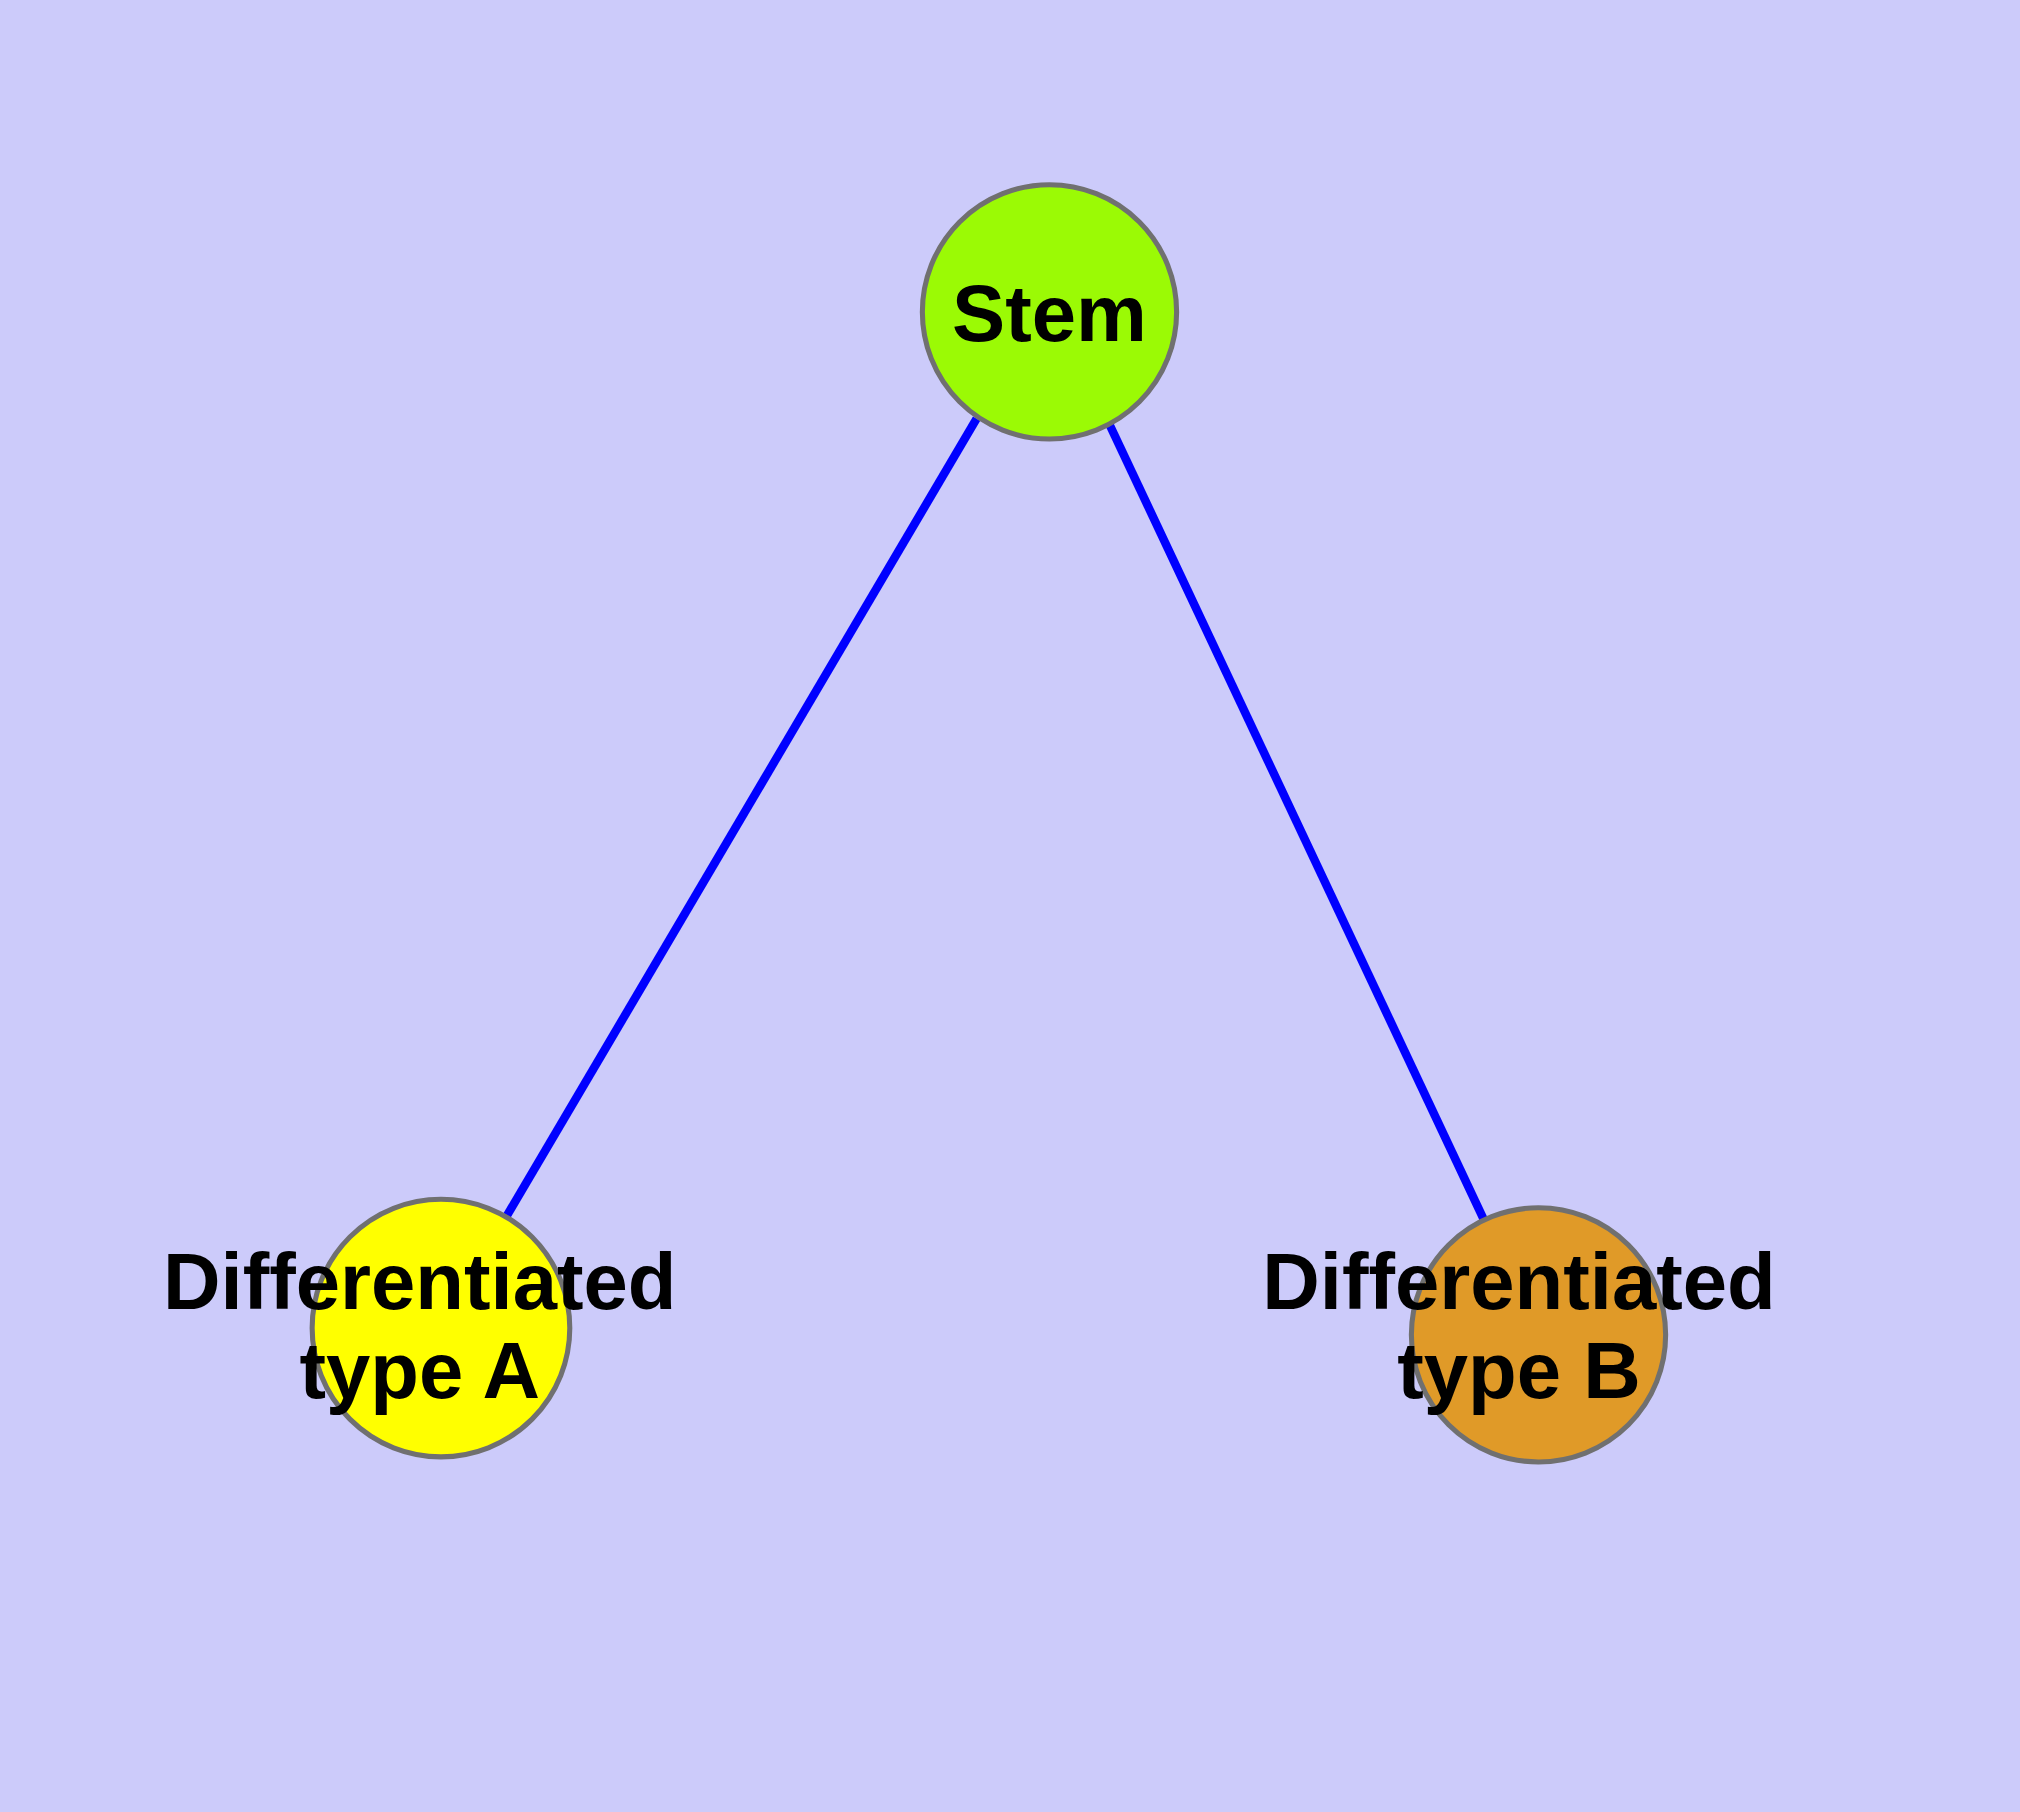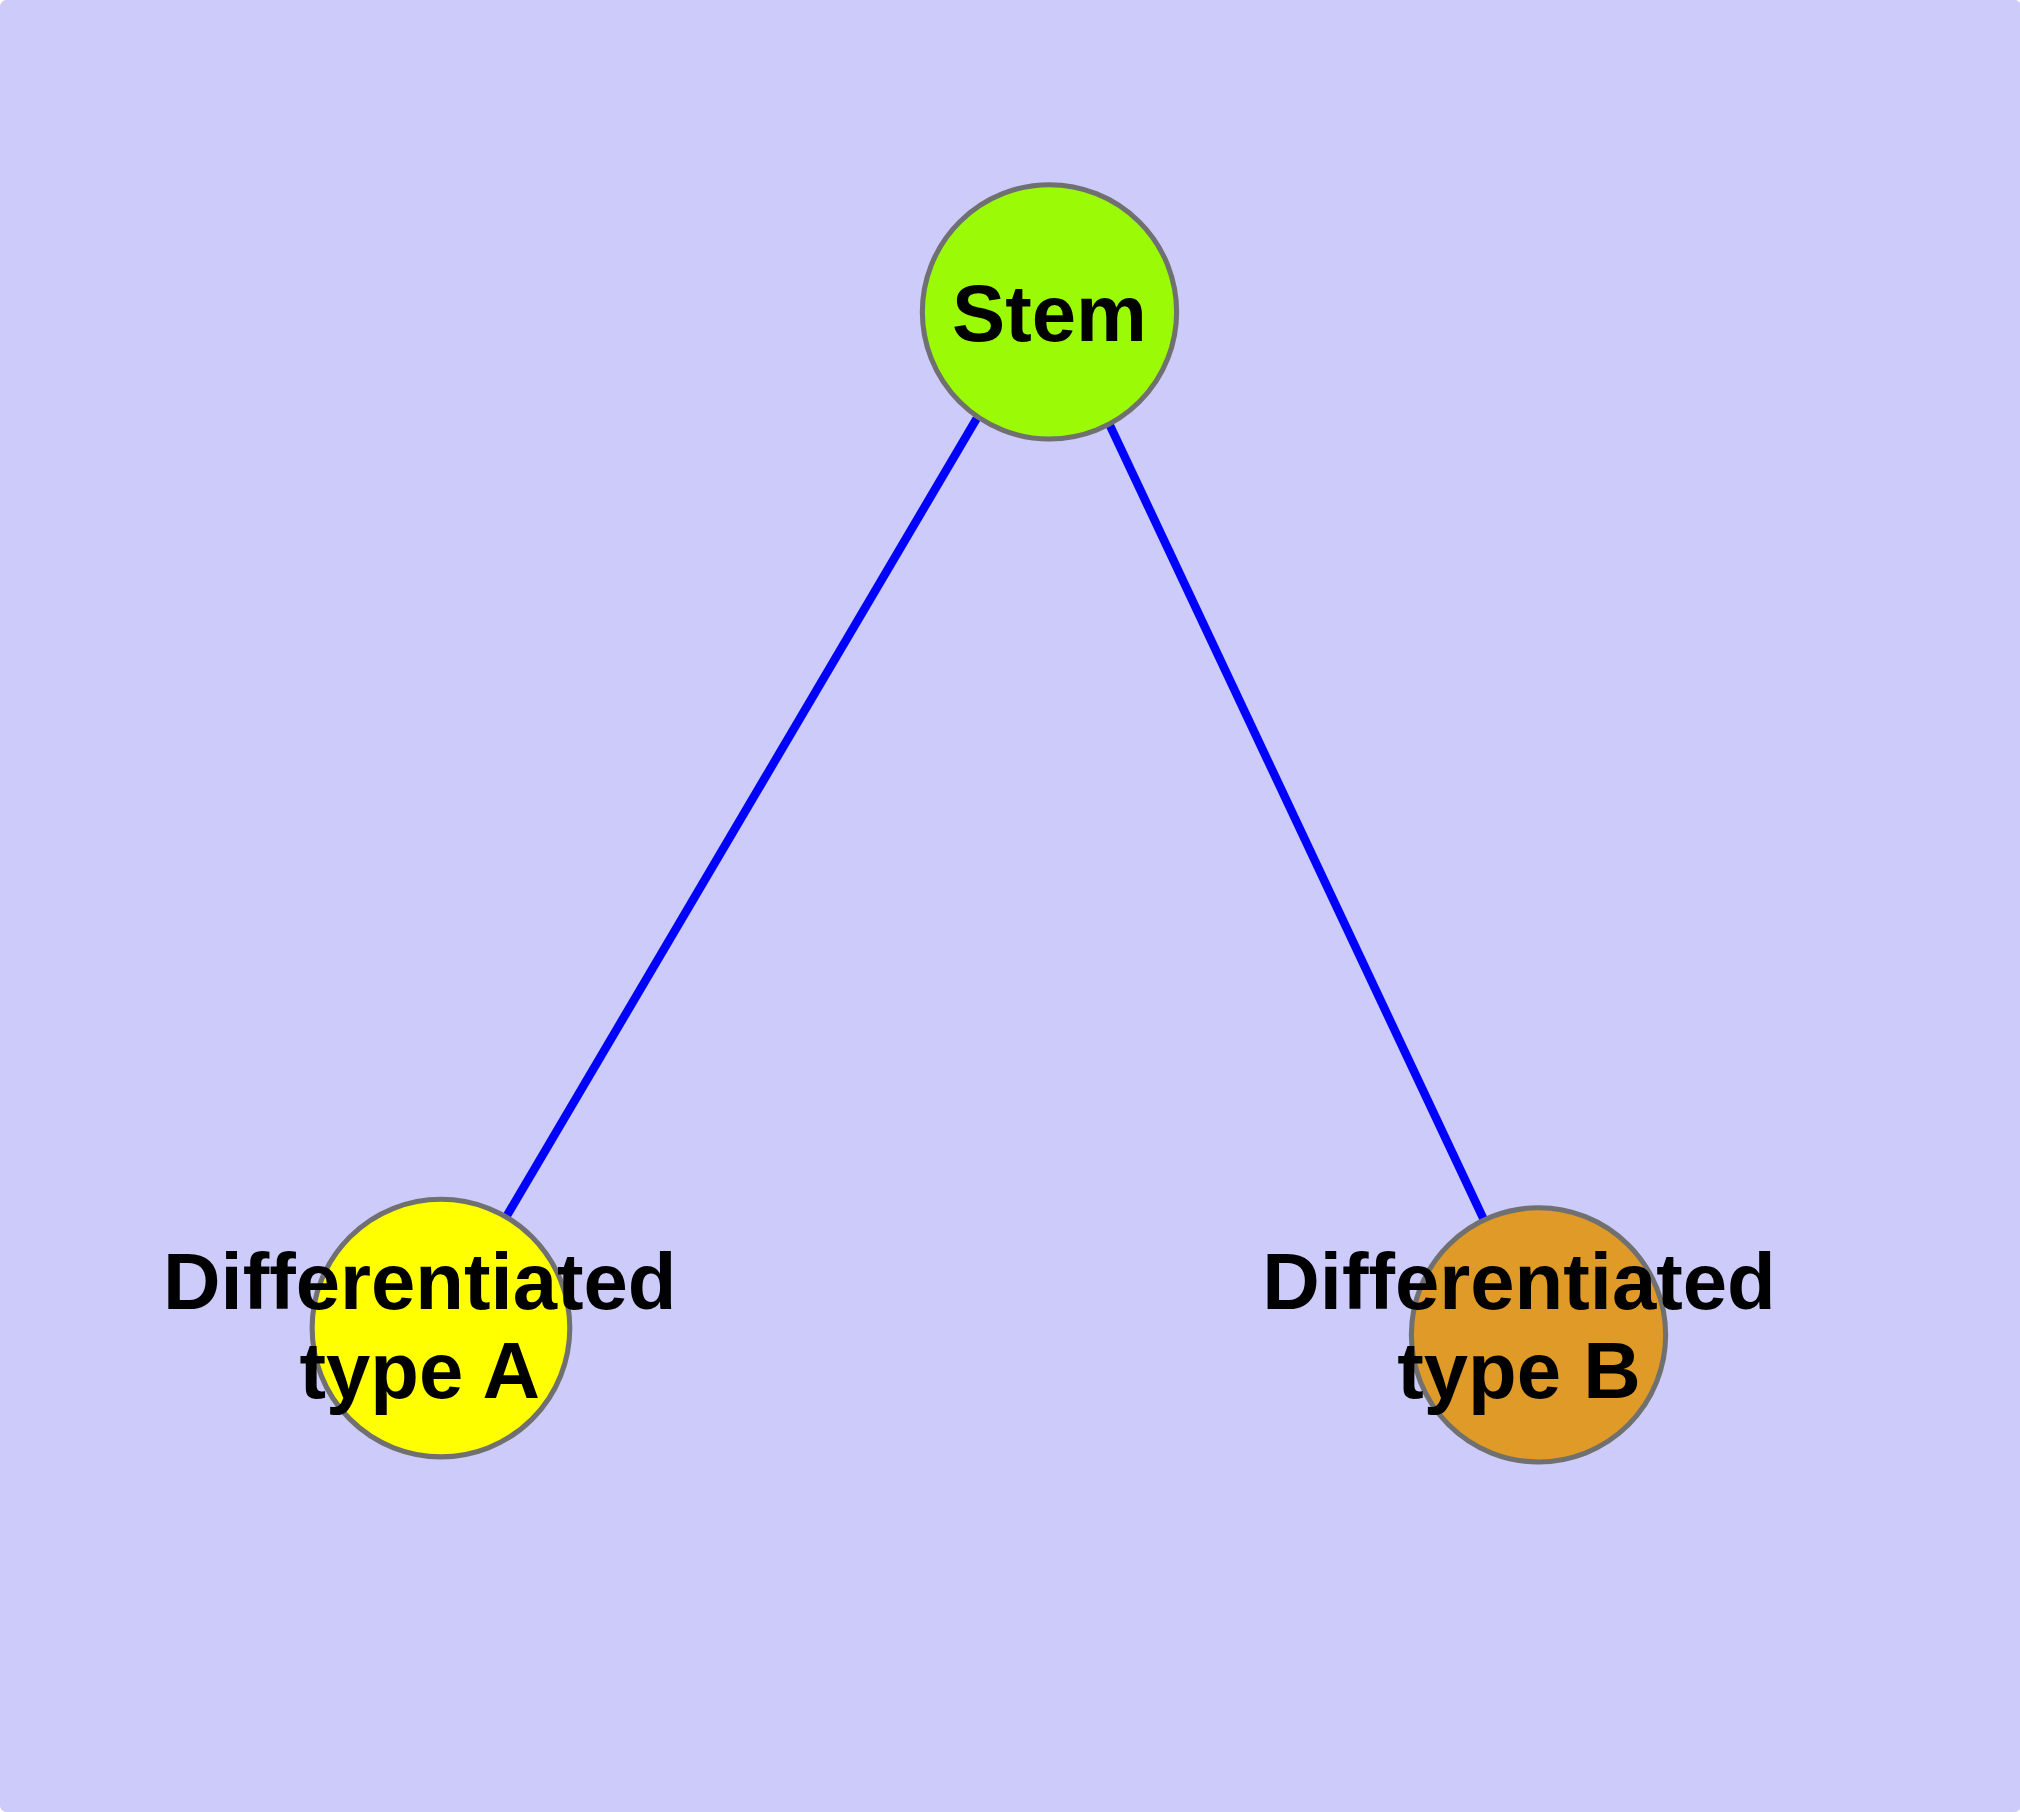--- a/index.html
+++ b/index.html
@@ -8,21 +8,20 @@
     padding: 0;
     background: #ffffff;
   }
   #canvas {
     position: relative;
     width: 2021px;
     height: 1812px;
     background: #cccbfa;
     overflow: hidden;
     font-family: "Liberation Sans", sans-serif;
-    border-radius: 7px;
   }
   #graph-svg {
     position: absolute;
     left: 0;
     top: 0;
     width: 2021px;
     height: 1812px;
     display: block;
   }
   .edge-line {

